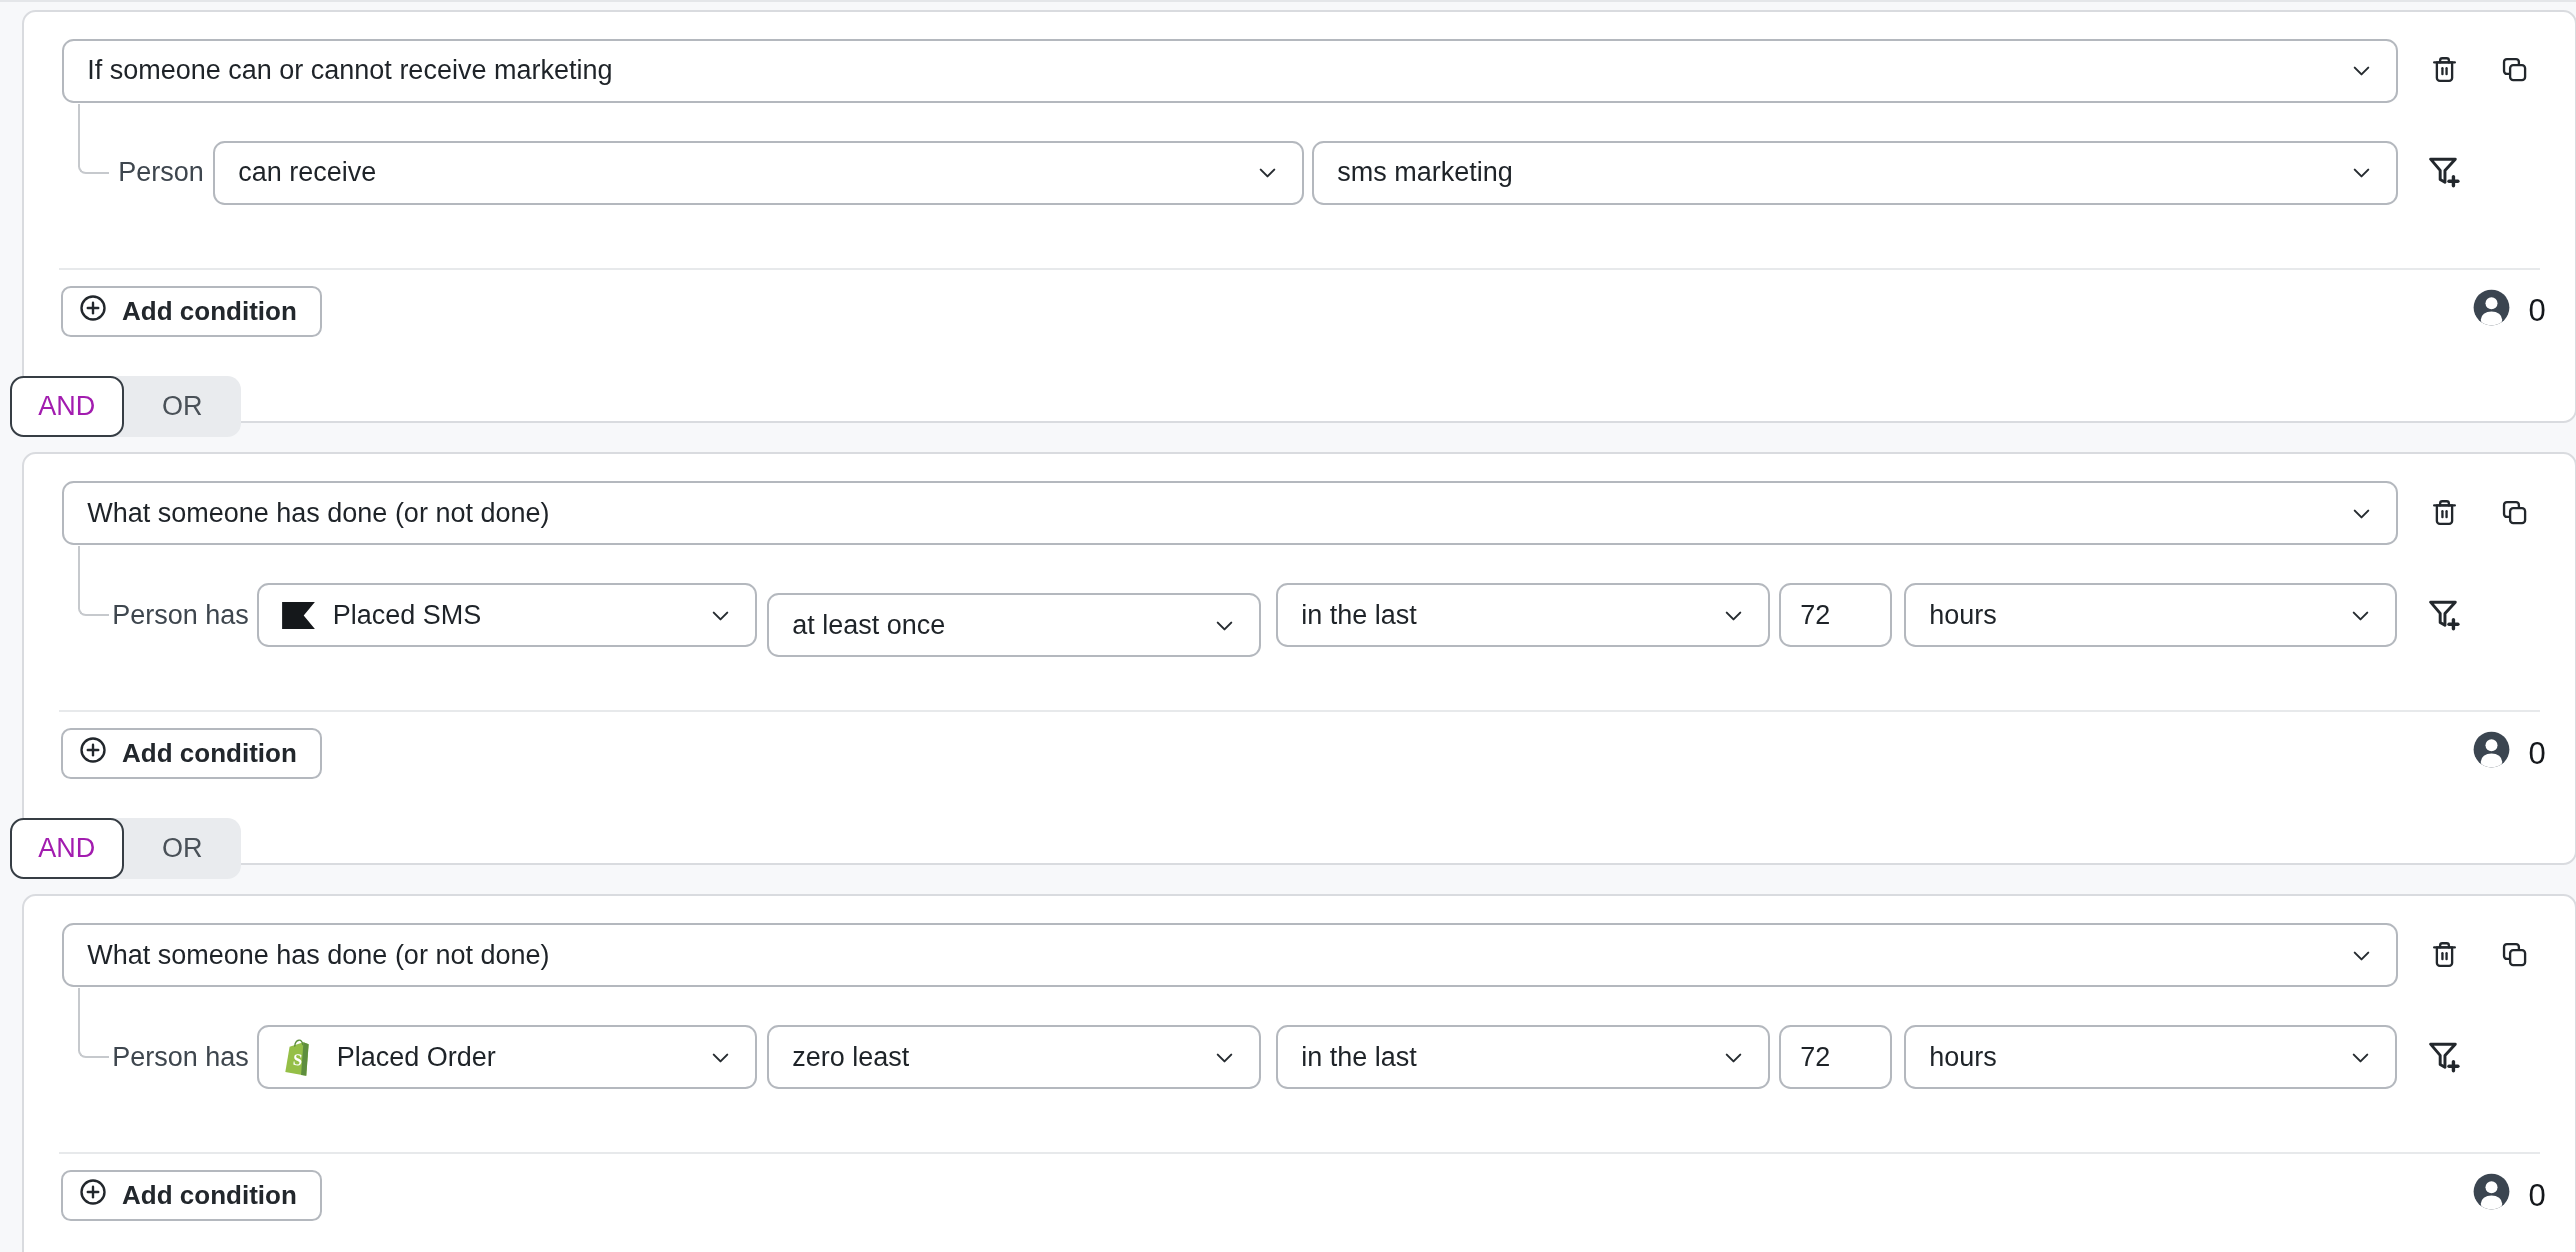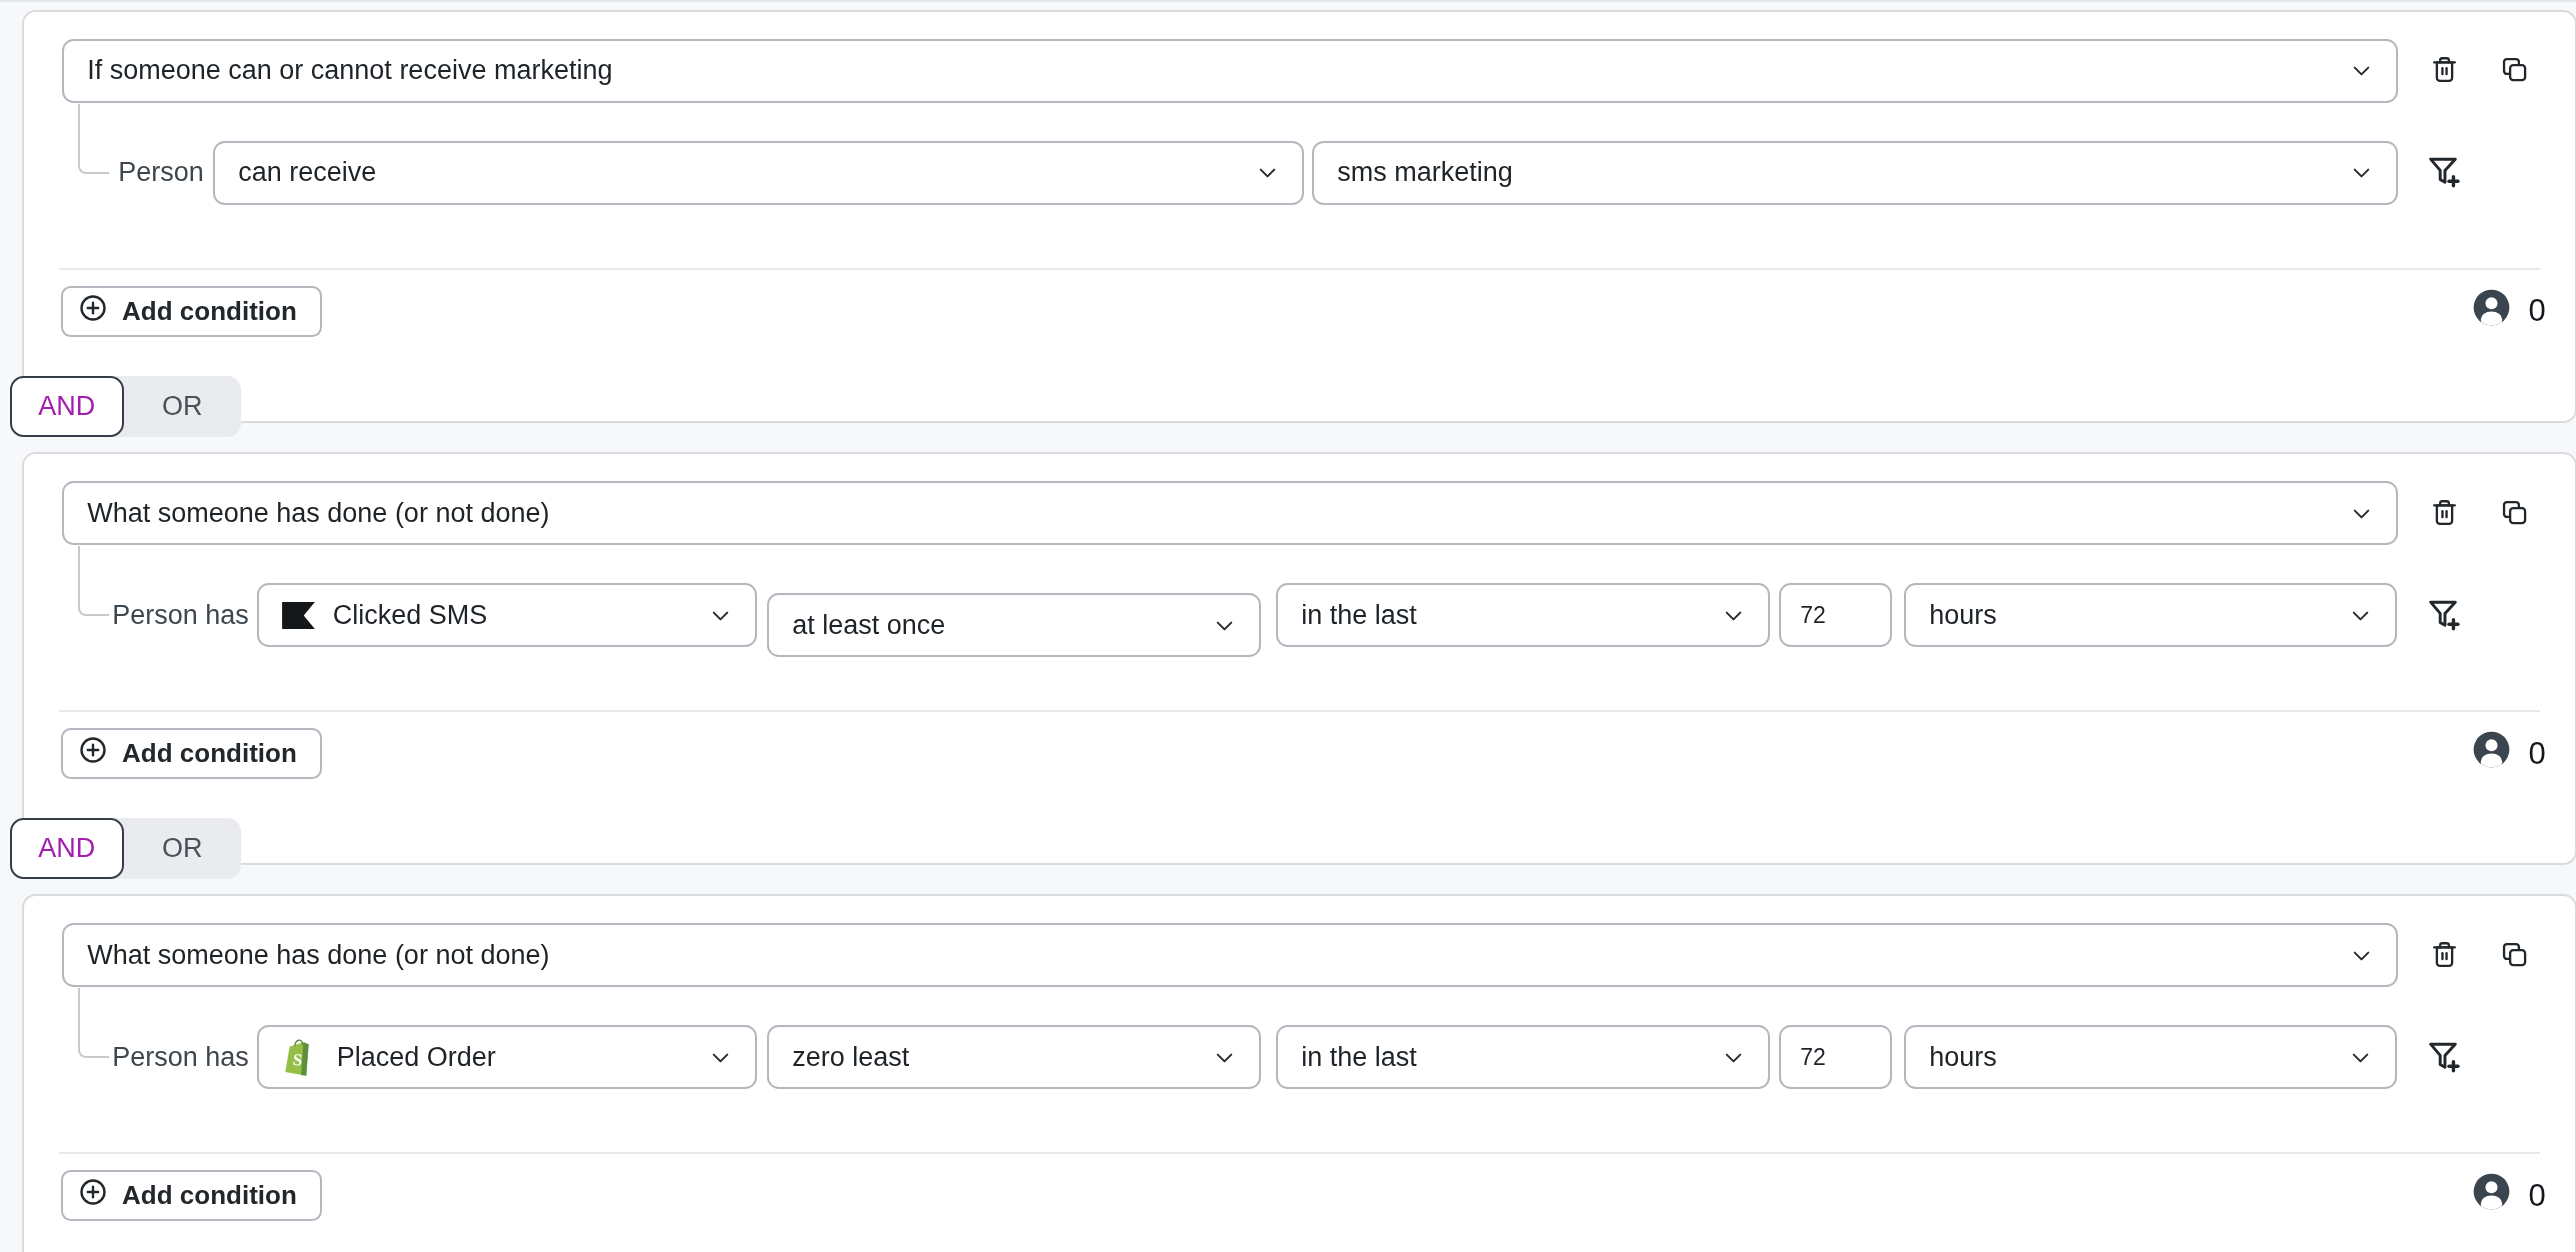--- a/index.html
+++ b/index.html
@@ -65,21 +65,21 @@
     font-size:27px;color:var(--text-label,#3e464e);white-space:nowrap;
   }
   .row-label.short{width:180px}
   .row-label.long{width:225px}
 
   .event-ico{flex:0 0 auto;margin-right:17.6px;display:flex;align-items:center}
 
   .num-input{
     position:absolute;top:129px;height:64px;width:113px;left:1755px;
     border:2px solid var(--control-border,#b4b8be);border-radius:11.7px;
-    font-family:"Liberation Sans",sans-serif;font-size:23px;color:var(--text-primary,#1e2328);
+    font-family:"Liberation Sans",sans-serif;font-size:27px;color:var(--text-primary,#1e2328);
     padding:0 9.8px 0 19.5px;background:#fff;outline:none;
   }
 
   .filter-btn{
     position:absolute;left:2393px;top:134px;width:55px;height:55px;
     display:flex;align-items:center;justify-content:center;
     background:transparent;border:none;padding:0;cursor:pointer;
   }
   .filter-btn svg{width:37px;height:37px;stroke:#22272c;fill:none;stroke-linecap:round;stroke-linejoin:round}
 
@@ -244,21 +244,21 @@
 
   <div class="connector"></div>
   <div class="row-label long">Person has</div>
 
   <div class="select" style="left:233px;top:129px;width:500px">
     <span class="event-ico">
       <svg viewBox="0 0 17 14" width="33" height="27">
           <polygon points="0,0 17,0 11.2,7 17,14 0,14" fill="#15181b"></polygon>
         </svg>
     </span>
-    <span class="sel-text">Clicked SMS</span>
+    <span class="sel-text">Placed SMS</span>
     <span class="chev">
         <svg viewBox="0 0 30 30">
           <path d="M8 12l7 7 7-7"></path>
         </svg>
       </span>
   </div>
   <div class="select" style="left:743px;top:139px;width:494px">
     <span class="sel-text">at least once</span>
     <span class="chev">
         <svg viewBox="0 0 30 30">

